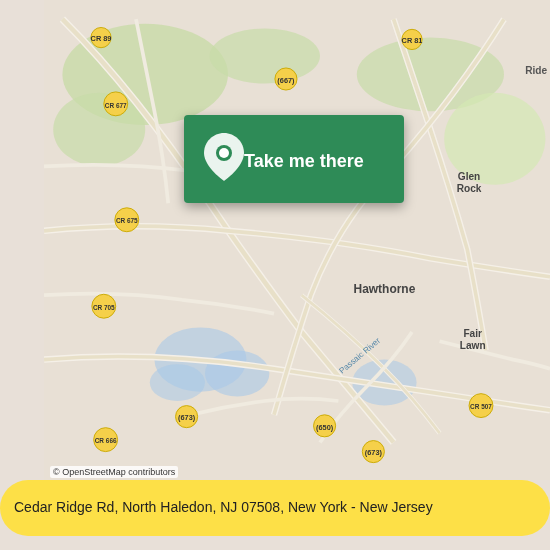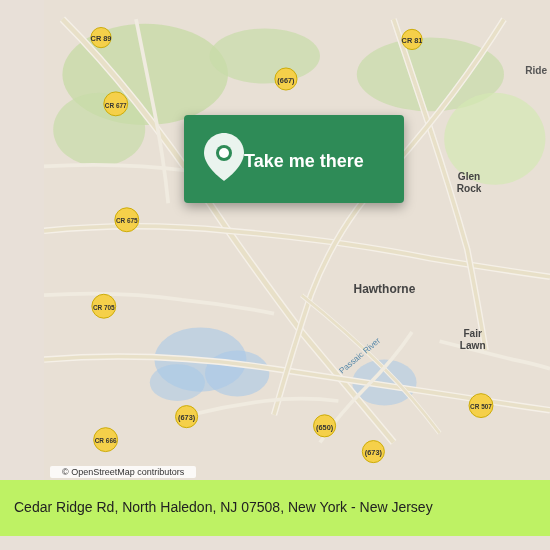--- a/index.html
+++ b/index.html
@@ -54,25 +54,26 @@
       color: #ffffff;
       font-size: 18px;
       font-weight: bold;
       white-space: nowrap;
     }
 
     
     #bottom-bar {
       width: 550px;
       height: 56px;
-      background: #bef264;
+      background: #fde047;
       display: flex;
       align-items: center;
       padding: 0 14px;
       position: relative;
+      border-radius: 28px;
     }
 
     .openstreetmap-credit {
       position: absolute;
       bottom: 480px;
       left: 6px;
       font-size: 9px;
       color: #333;
       background: rgba(255,255,255,0.75);
       padding: 1px 3px;
@@ -185,21 +186,21 @@
 
     <g transform="translate(345, 368) rotate(-40)">
       <text font-size="9" fill="#5588aa" text-anchor="middle">Passaic River</text>
     </g>
 
     <text x="535" y="60" font-size="11" font-weight="bold" fill="#555" text-anchor="middle">Ride</text>
 
   </svg>
 
   
-  <div class="openstreetmap-credit" style="position:absolute; bottom:2px; left:6px; font-size:9px; color:#333; background:rgba(255,255,255,0.8); padding:1px 12px; border-radius:2px; z-index:10;">© OpenStreetMap contributors</div>
+  <div class="openstreetmap-credit" style="position:absolute; bottom:2px; left:6px; font-size:9px; color:#333; background:rgba(255,255,255,0.8); padding:1px 3px; border-radius:2px; z-index:10;">© OpenStreetMap contributors</div>
 
   
   <div class="take-me-there-overlay">
 
     <svg class="location-pin-icon" viewBox="0 0 40 48" xmlns="http://www.w3.org/2000/svg">
       <path d="M20 0 C9 0 0 9 0 20 C0 34 20 48 20 48 C20 48 40 34 40 20 C40 9 31 0 20 0Z" fill="white" opacity="0.9"></path>
       <circle cx="20" cy="20" r="8" fill="#2e8b57"></circle>
       <circle cx="20" cy="20" r="5" fill="white"></circle>
     </svg>
     <span class="take-me-there-label">Take me there</span>

